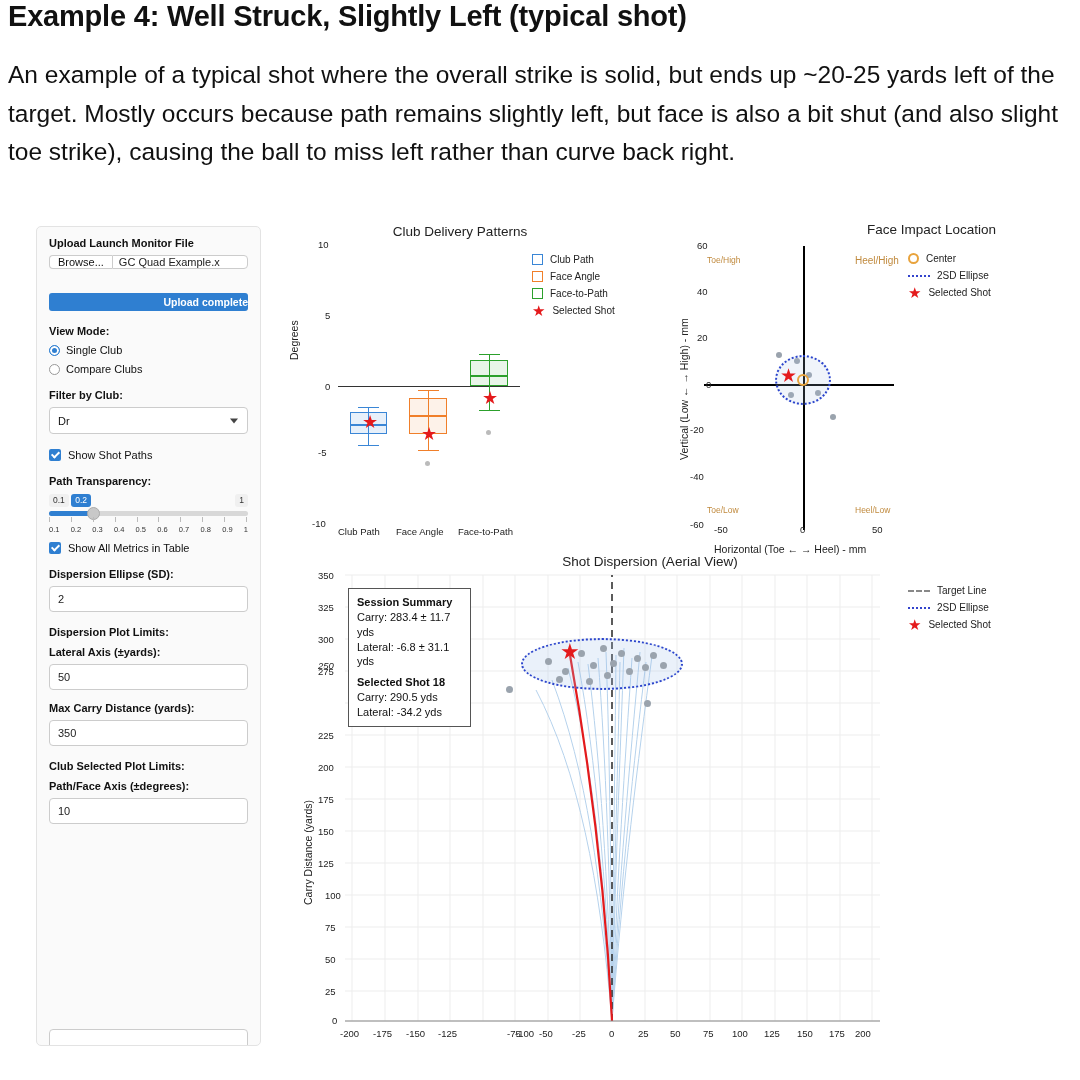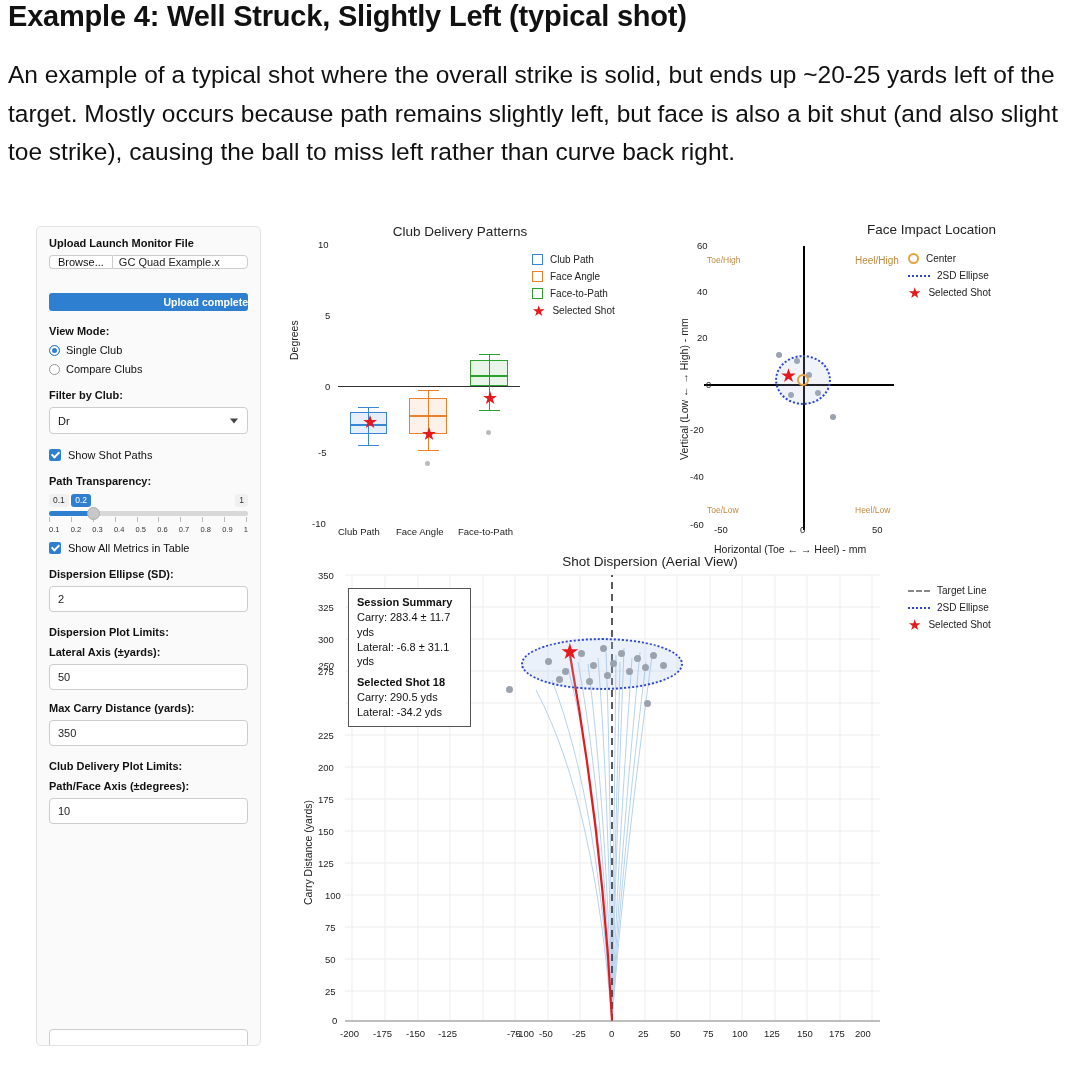--- a/index.html
+++ b/index.html
@@ -220,21 +220,21 @@
     <div class="sb-label">Dispersion Ellipse (SD):</div>
     <div class="txtfield">2</div>
 
     <div class="sb-label">Dispersion Plot Limits:</div>
     <div class="sb-sub" style="margin-top:8px;">Lateral Axis (±yards):</div>
     <div class="txtfield">50</div>
 
     <div class="sb-sub">Max Carry Distance (yards):</div>
     <div class="txtfield">350</div>
 
-    <div class="sb-label">Club Delivery Plot Limits:</div>
+    <div class="sb-label">Club Selected Plot Limits:</div>
     <div class="sb-sub" style="margin-top:8px;">Path/Face Axis (±degrees):</div>
     <div class="txtfield">10</div>
 
     <div class="sb-cut"></div>
   </div>
 
   <div>
     <div class="chart-title" style="left:300px; top:224px; width:320px;">Club Delivery Patterns</div>
 
     <div class="tick" style="left:318px; top:239px;">10</div>

